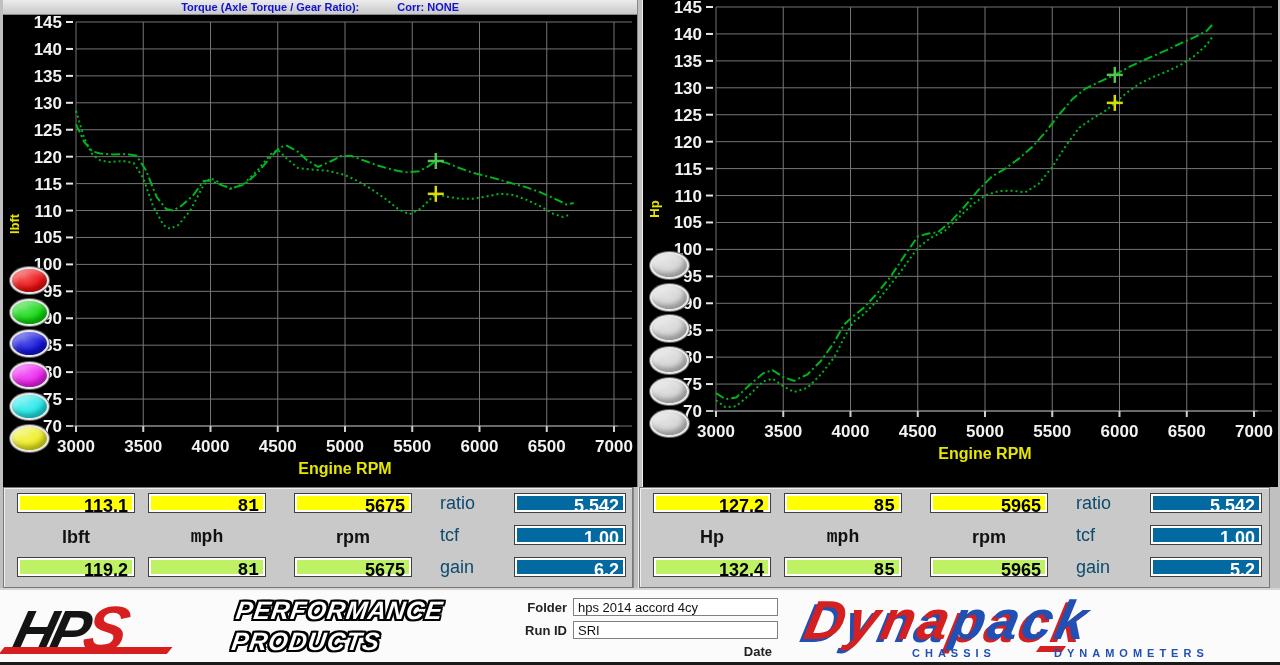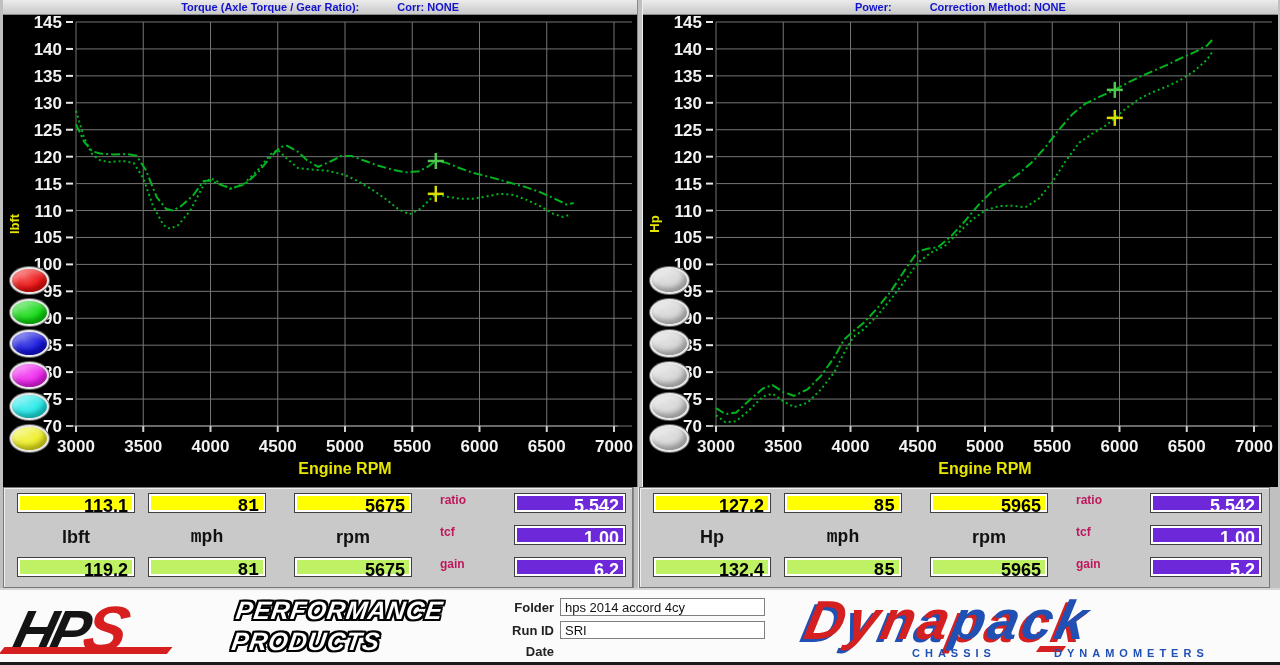--- a/index.html
+++ b/index.html
@@ -31,44 +31,44 @@
   .mid { display:flex; height:101px; background:#c0c0c0; }
   .datapanel { width:637px; position:relative; background:#c9c9c9;
                border:1px solid #777; box-shadow:inset 1px 1px 0 #efefef; }
   .datapanel.left { margin-left:3px; width:634px; }
   .datapanel.right { margin-right:10px; width:635px; }
   .field { position:absolute; height:20px; width:118px; font-size:18px; font-weight:bold;
            text-align:right; padding:2px 6px 0 0; color:#000;
            border:1px solid #404040; box-shadow:inset 0 0 0 2px #fff; }
   .f-yellow { background:#ffff00; }
   .f-green  { background:#bef264; }
-  .f-blue   { background:#6d28d9; color:#fff; }
+  .f-blue   { background:#0369a1; color:#fff; }
   .unit { position:absolute; width:118px; text-align:center; font-size:18px;
           font-weight:bold; color:#111; }
-  .statlab { position:absolute; width:70px; font-size:12px; font-weight:bold; color:#be185d; }
+  .statlab { position:absolute; width:70px; font-size:18px; font-weight:normal; color:#0c4a6e; }
   .c1 { left:13px; } .c2 { left:144px;font-family:Liberation Mono, monospace; } .c3 { left:290px; }
   .r1 { top:5px; } .r2 { top:39px; } .r3 { top:69px; }
   .sl { left:436px; } .bf { left:510px; width:112px; }
   .sr1 { top:5px; } .sr2 { top:37px; } .sr3 { top:69px; }
 
   
   .footer { position:relative; height:77px; background:#fbfbfb;
             border-top:2px solid #d5d5d5; border-bottom:3px solid #1a1a1a; }
   .hps { position:absolute; left:16px; top:2px; width:212px; height:66px;
          font-style:italic; font-weight:900; transform:skewX(-14deg); }
   .hps-hp { font-size:58px; line-height:62px; letter-spacing:-5px; color:#141414; }
   .hps-s  { font-size:64px; color:#d81f1f; letter-spacing:-2px; }
   .hps-swoosh { position:absolute; left:-8px; bottom:4px; width:168px; height:7px;
                 background:#d81f1f; transform:skewX(-30deg); }
   .pp { position:absolute; left:234px; top:5px; font-style:italic; font-weight:900;
         font-size:25px; line-height:31px; color:#fff; letter-spacing:1px; transform:skewX(-8deg);
         text-shadow:-2px -2px 0 #000, 2px -2px 0 #000, -2px 2px 0 #000, 2px 2px 0 #000,
                     -2px 0 0 #000, 2px 0 0 #000, 0 -2px 0 #000, 0 2px 0 #000; }
   .runinfo { position:absolute; left:498px; top:8px; width:280px; }
-  .runrow { display:flex; align-items:center; margin-bottom:5px; }
+  .runrow { display:flex; align-items:center; margin-bottom:5px;justify-content:flex-end; }
   .runrow label { width:62px; text-align:right; font-size:13px; font-weight:bold;
                   color:#222; padding-right:6px; }
   .tinput { width:205px; height:18px; background:#fff; border:1px solid #808080;
             font-size:13px; color:#111; padding:1px 4px; white-space:pre; overflow:hidden; }
   .dyn { position:absolute; left:806px; top:0; width:436px; height:74px; }
   .dyn-main { position:absolute; left:0; top:-2px; font-style:italic; font-weight:900;
               font-size:55px; letter-spacing:3px; transform:skewX(-12deg); white-space:nowrap; }
   .dyn-red  { color:#d42020; text-shadow:-3px 3px 0 #2050b4; }
   .dyn-blue { color:#2050b4; text-shadow:-3px 3px 0 #d42020; }
   .dyn-sub { position:absolute; top:57px; color:#2050b4; font-weight:bold;
@@ -181,24 +181,20 @@
           <div class="oval" style="background: radial-gradient(at 35% 30%, rgba(255, 255, 255, 0.333), transparent 60%), rgb(238, 34, 238); top: 347px;"></div>
           <div class="oval" style="background: radial-gradient(at 35% 30%, rgba(255, 255, 255, 0.333), transparent 60%), rgb(34, 232, 232); top: 378px;"></div>
           <div class="oval" style="background: radial-gradient(at 35% 30%, rgba(255, 255, 255, 0.333), transparent 60%), rgb(238, 238, 34); top: 410px;"></div>
         </div>
     </div>
   </div>
 
   <div class="vdivider"></div>
 
   <div class="panel right">
-    <div class="titlebar">
-      <span>Power:</span>
-      <span>Correction Method: NONE</span>
-    </div>
     <div class="chart">
       <svg width="637" height="472" viewBox="0 0 637 472">
           <line x1="73" y1="411" x2="629" y2="411" stroke="#757575" stroke-width="1"></line>
           <line x1="73" y1="384.06666666666666" x2="629" y2="384.06666666666666" stroke="#757575" stroke-width="1"></line>
           <line x1="73" y1="357.1333333333333" x2="629" y2="357.1333333333333" stroke="#757575" stroke-width="1"></line>
           <line x1="73" y1="330.20000000000005" x2="629" y2="330.20000000000005" stroke="#757575" stroke-width="1"></line>
           <line x1="73" y1="303.26666666666665" x2="629" y2="303.26666666666665" stroke="#757575" stroke-width="1"></line>
           <line x1="73" y1="276.3333333333333" x2="629" y2="276.3333333333333" stroke="#757575" stroke-width="1"></line>
           <line x1="73" y1="249.39999999999998" x2="629" y2="249.39999999999998" stroke="#757575" stroke-width="1"></line>
           <line x1="73" y1="222.46666666666667" x2="629" y2="222.46666666666667" stroke="#757575" stroke-width="1"></line>

